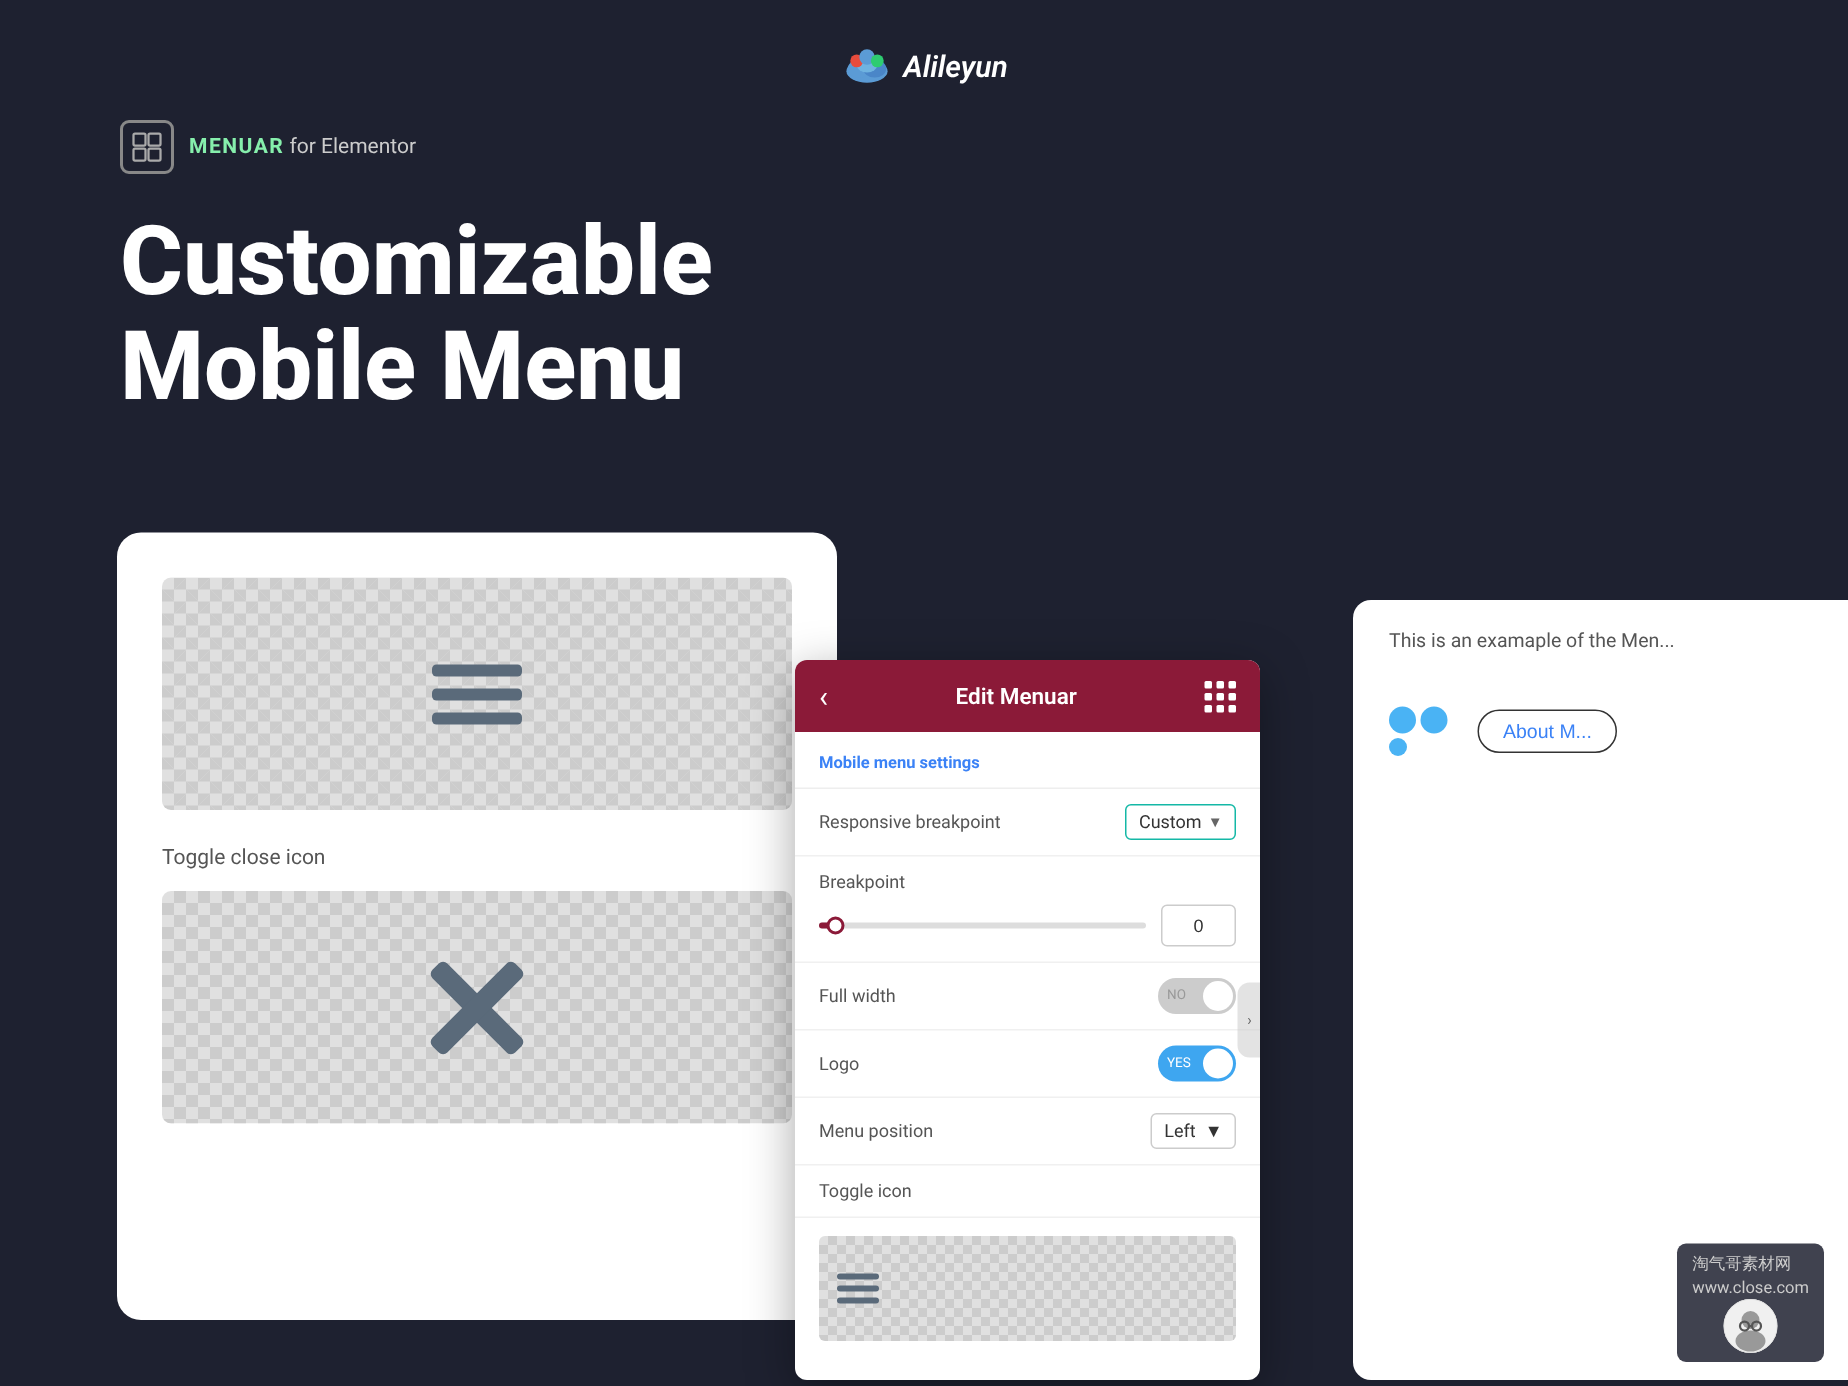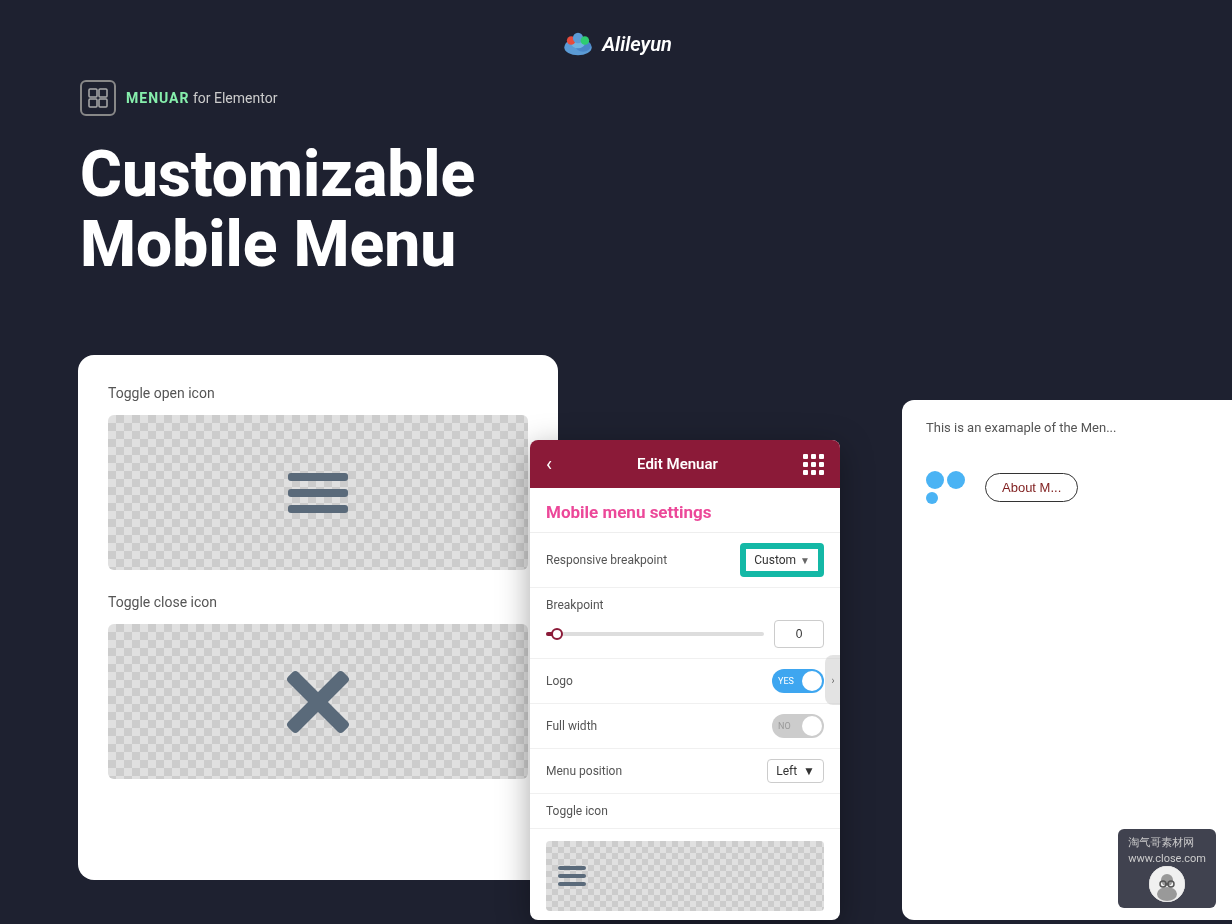--- a/index.html
+++ b/index.html
@@ -188,42 +188,42 @@
       height: 5px;
       background: #fff;
       border-radius: 1px;
     }
     .panel-back-btn {
       color: #fff;
       font-size: 20px;
       cursor: pointer;
     }
     .panel-section-title {
-      font-size: 17px;
+      font-size: 11px;
       font-weight: 700;
-      color: #ec4899;
+      color: #3b82f6;
       padding: 14px 16px 10px;
       border-bottom: 1px solid #eee;
     }
     .panel-row {
       display: flex;
       align-items: center;
       justify-content: space-between;
       padding: 10px 16px;
       border-bottom: 1px solid #f0f0f0;
     }
     .panel-row-label {
       font-size: 12px;
       color: #555;
     }
     .panel-select {
       display: flex;
       align-items: center;
       gap: 4px;
-      border: 6px solid #14b8a6;
+      border: 1px solid #14b8a6;
       border-radius: 4px;
       padding: 4px 8px;
       font-size: 12px;
       color: #333;
       background: #fff;
     }
     .panel-select-arrow {
       font-size: 10px;
       color: #666;
     }
@@ -368,21 +368,21 @@
       height: 12px;
       background: #4ab3f4;
       border-radius: 50%;
       align-self: flex-end;
     }
     .about-btn {
       border: 1px solid #333;
       border-radius: 20px;
       padding: 6px 16px;
       font-size: 13px;
-      color: #7f1d1d;
+      color: #3b82f6;
       background: #fff;
       white-space: nowrap;
     }
 
     
     .watermark {
       position: absolute;
       bottom: 16px;
       right: 16px;
       background: rgba(30,33,48,0.85);
@@ -458,21 +458,20 @@
     <strong>MENUAR</strong><span> for Elementor</span>
   </div>
 </div>
 
 <div class="hero-title">
   <div>Customizable</div>
   <div>Mobile Menu</div>
 </div>
 
 <div class="white-card">
-  <div class="section-label">Toggle open icon</div>
   <div class="icon-preview">
     <div class="hamburger-icon">
       <div class="hamburger-line"></div>
       <div class="hamburger-line"></div>
       <div class="hamburger-line"></div>
     </div>
   </div>
 
   <div class="section-label">Toggle close icon</div>
   <div class="icon-preview">
@@ -515,32 +514,32 @@
     <div class="slider-container">
       <div class="slider-track">
         <div class="slider-fill"></div>
         <div class="slider-thumb"></div>
       </div>
       <input class="panel-number-input" type="text" value="0" style="">
     </div>
   </div>
 
   <div class="panel-row">
+    <span class="panel-row-label">Full width</span>
+    <div class="toggle-off">
+      <span class="toggle-off-label">NO</span>
+      <div class="toggle-off-knob"></div>
+    </div>
+  </div>
+
+  <div class="panel-row">
     <span class="panel-row-label">Logo</span>
     <div class="toggle-on">
       <span class="toggle-on-label">YES</span>
       <div class="toggle-on-knob"></div>
-    </div>
-  </div>
-
-  <div class="panel-row">
-    <span class="panel-row-label">Full width</span>
-    <div class="toggle-off">
-      <span class="toggle-off-label">NO</span>
-      <div class="toggle-off-knob"></div>
     </div>
   </div>
 
   <div class="panel-row">
     <span class="panel-row-label">Menu position</span>
     <div class="left-select">
       <span>Left</span>
       <span>▼</span>
     </div>
   </div>

